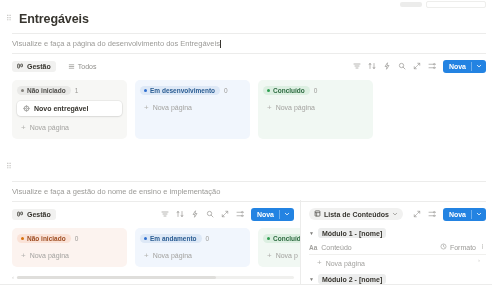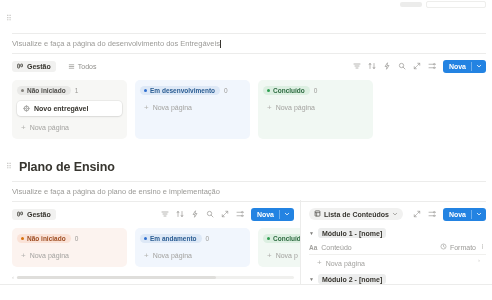--- a/index.html
+++ b/index.html
@@ -185,20 +185,21 @@
 
   <div class="top-sliver">
     <div class="top-chip"></div>
     <div class="top-box"></div>
   </div>
 
   <div class="section sec1">
 
     <div class="sec-title-row">
       <span class="drag-handle">⠿</span>
+      <span class="sec-title">Entregáveis</span>
     </div>
     <div class="divider"></div>
 
     <div class="sec-desc">
       <span>Visualize e faça a página do desenvolvimento dos Entregáveis</span>
         <span class="caret"></span>
     </div>
     <div class="divider2"></div>
 
     <div class="db-toolbar">
@@ -322,26 +323,25 @@
         </div>
       </div>
 
     </div>
   </div>
 
   <div class="section sec2">
 
     <div class="sec-title-row">
       <span class="drag-handle">⠿</span>
-      <span class="sec-title">Plano de Ensino</span>
     </div>
     <div class="divider"></div>
 
     <div class="sec-desc">
-      <span>Visualize e faça a página do plano de ensino e implementação</span>
+      <span>Visualize e faça a gestão do nome de ensino e implementação</span>
     </div>
     <div class="divider2"></div>
 
     <div class="split">
 
       <div class="split-left">
         <div class="db-toolbar">
           <div class="view-tabs">
             <div class="view-tab active">
               <span>

